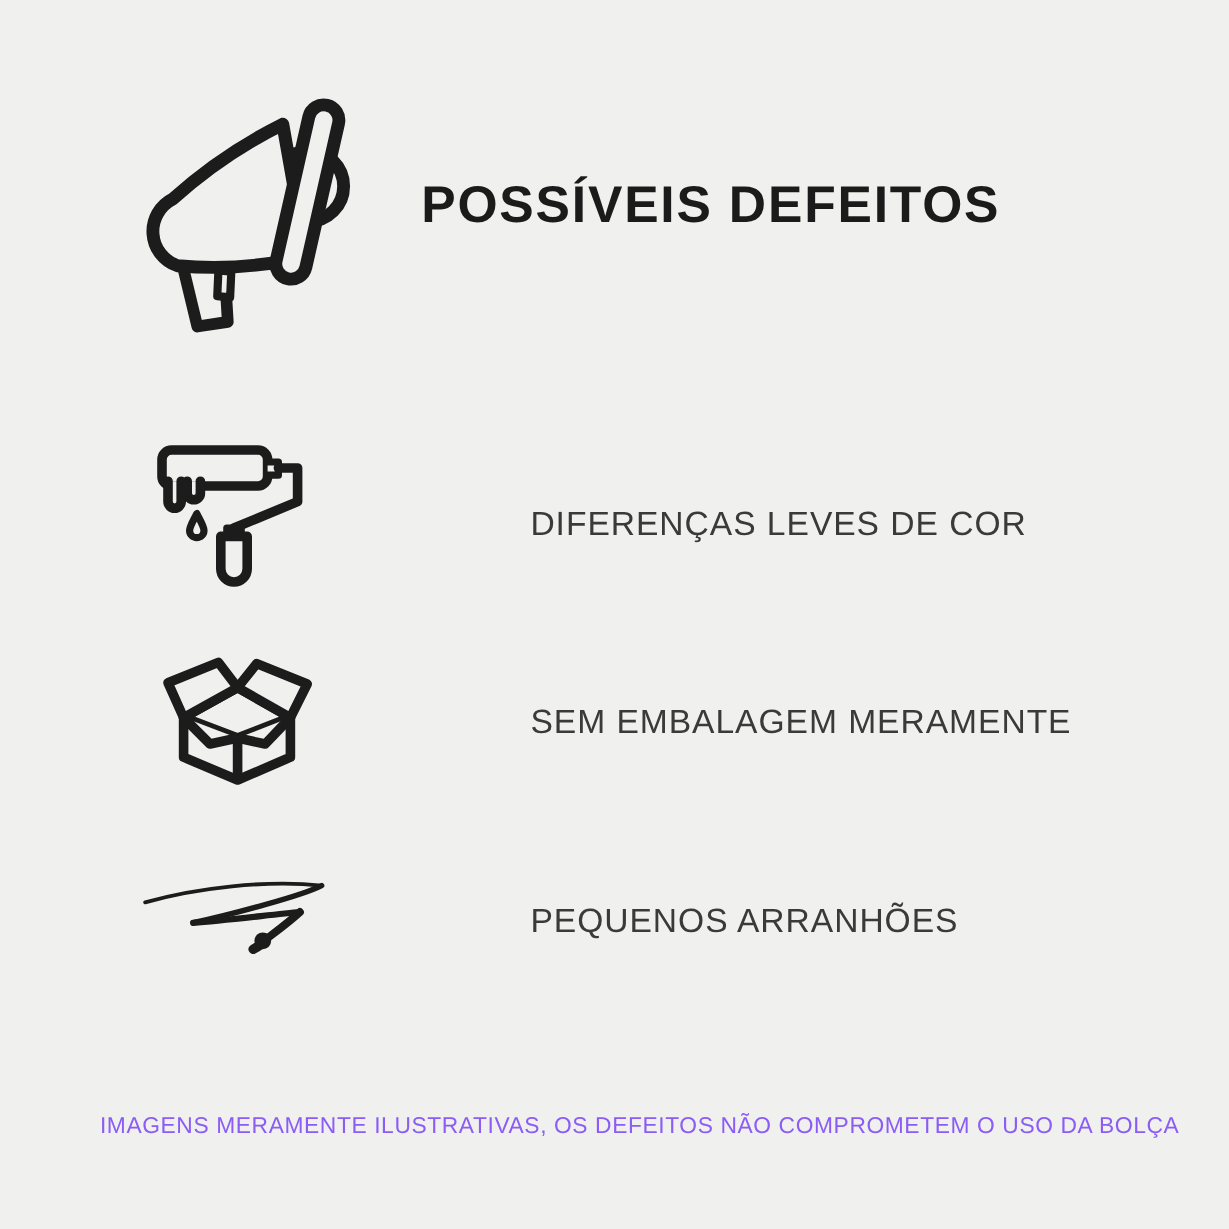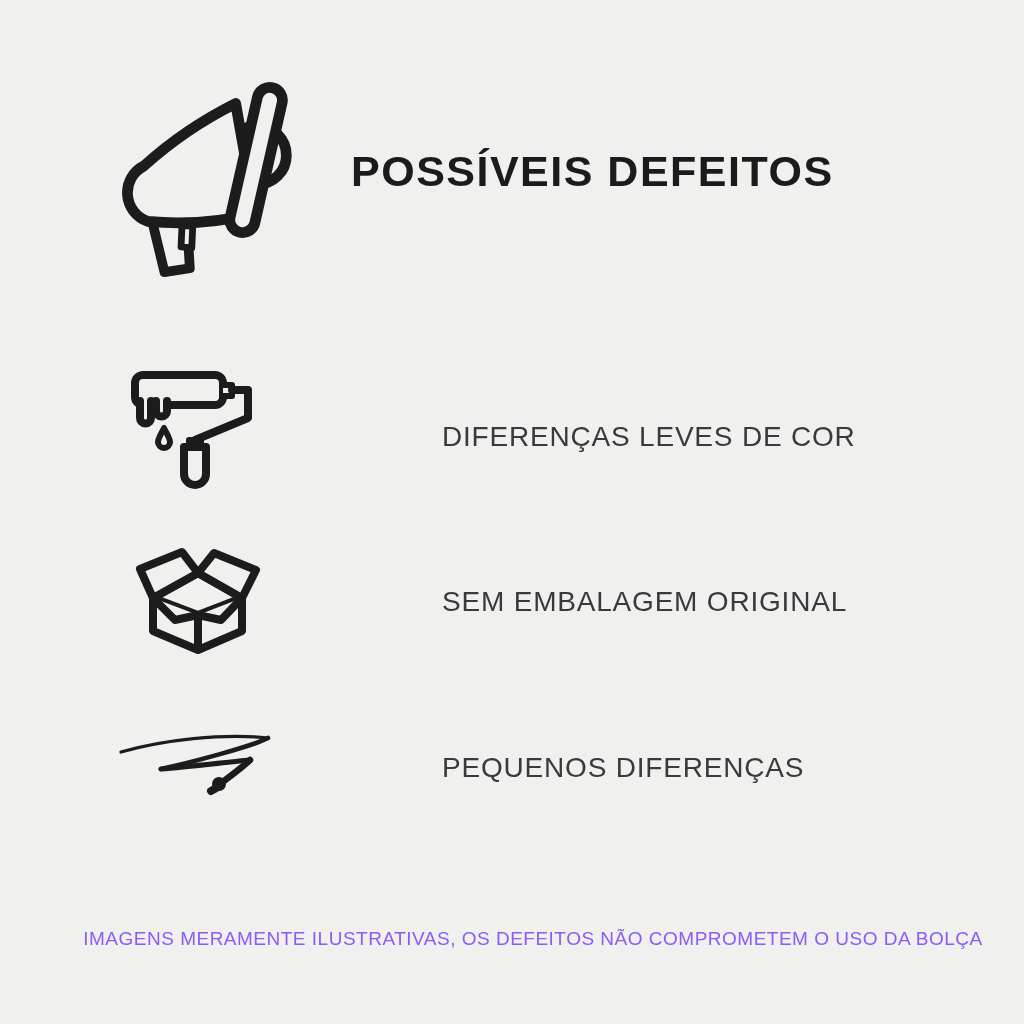--- a/index.html
+++ b/index.html
@@ -104,29 +104,29 @@
 
       <path d="M 37,63 L 24,34 L 66,17 L 82,38 Z" fill="#f0f0ee"></path>
 
       <path d="M 126,63 L 140,35 L 98,18 L 82,38 Z" fill="#f0f0ee"></path>
 
       <path d="M 37,63 L 59,85 L 82,80" fill="#f0f0ee"></path>
 
       <path d="M 126,63 L 105,85 L 82,80" fill="#f0f0ee"></path>
     </svg>
   </div>
-  <div class="row-label r2">SEM EMBALAGEM ORIGINAL</div>
+  <div class="row-label r2">SEM EMBALAGEM MERAMENTE</div>
 
   <div class="icon-abs" style="left:92px; top:712px; width:170px; height:95px;">
     <svg width="170" height="95" viewBox="0 0 170 95" fill="none" stroke="#1c1c1c" stroke-linecap="round" stroke-linejoin="round">
       <path d="M 8,40 C 50,28 110,21 155,26" stroke-width="3.2"></path>
       <path d="M 155,26 C 140,34 80,50 48,57" stroke-width="4.6"></path>
       <path d="M 48,57 C 75,55 115,50 137,48" stroke-width="5.2"></path>
       <path d="M 137,48 C 126,58 116,65 107,72" stroke-width="6.5"></path>
       <circle cx="106" cy="72" r="7" fill="#1c1c1c" stroke="none"></circle>
       <path d="M 106,74 C 102,77 100,78 98,79" stroke-width="8"></path>
     </svg>
   </div>
-  <div class="row-label r3">PEQUENOS DIFERENÇAS</div>
+  <div class="row-label r3">PEQUENOS ARRANHÕES</div>
 
   <div class="footer-note">IMAGENS MERAMENTE ILUSTRATIVAS, OS DEFEITOS NÃO COMPROMETEM O USO DA BOLÇA</div>
 
 </div>
 
 </body></html>

